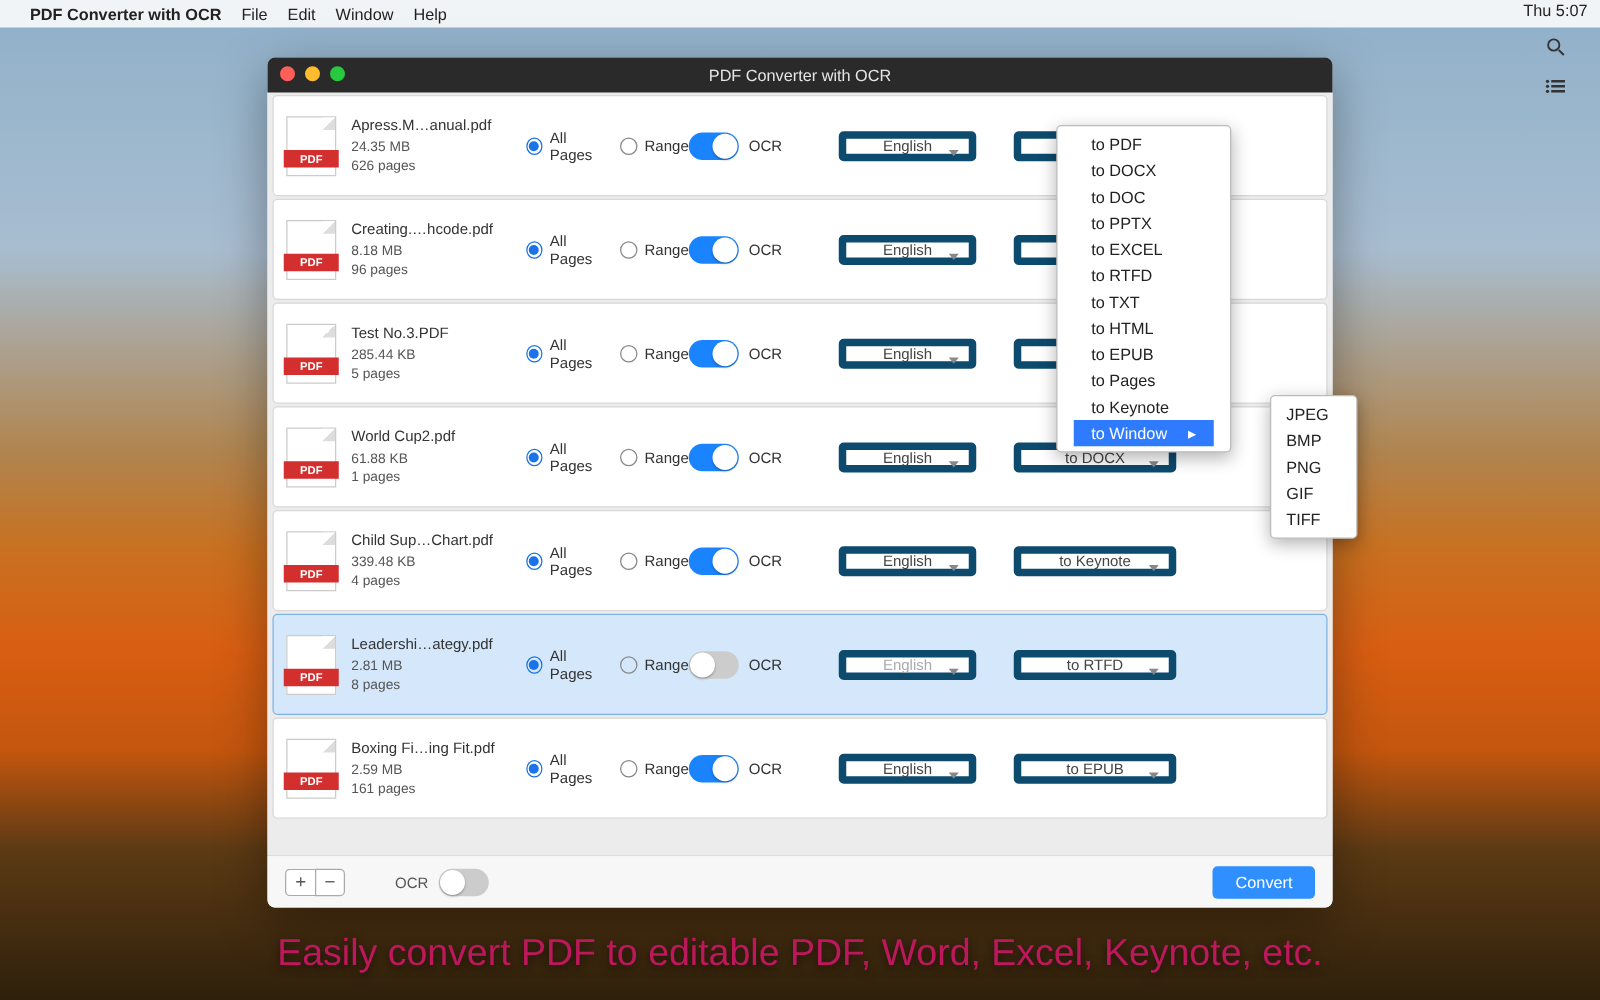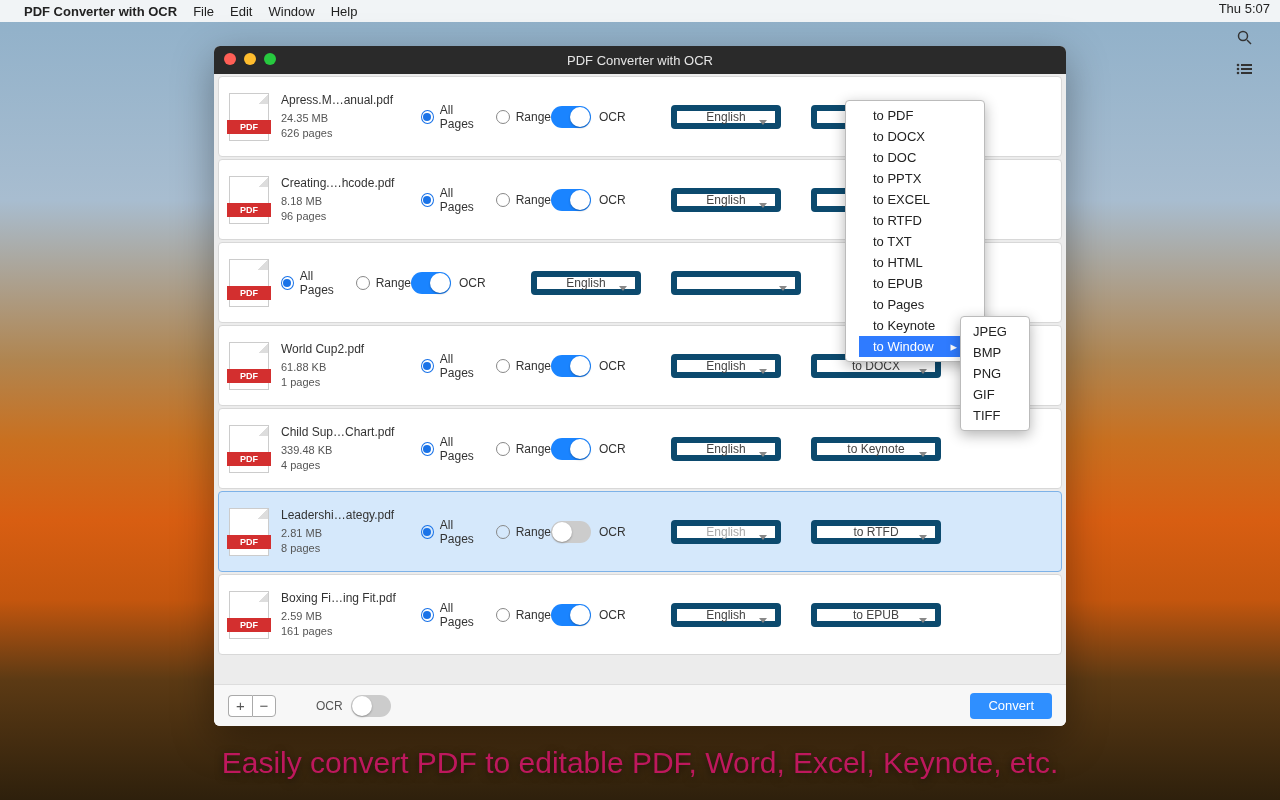--- a/index.html
+++ b/index.html
@@ -63,21 +63,21 @@
   .toggle.on::after{right:1px;} .toggle.off::after{left:1px;}
   .langsel{ width:110px; margin-right:30px;}
   .dropdown{ height:24px; background:#fff; border:6px solid #0c4a6e; border-radius:4px; font-size:12px; display:flex; align-items:center; justify-content:center; position:relative; color:#444;}
   .dropdown.disabled{ color:#aaa; }
   .dropdown::after{content:"";position:absolute;right:8px;top:9px;border-left:4px solid transparent;border-right:4px solid transparent;border-top:5px solid #888;}
   .fmtsel{ width:130px; }
   
   .popup{ position:absolute; top:100px; left:845px; width:140px; background:#fff; border:1px solid #bbb; border-radius:4px; box-shadow:0 4px 14px rgba(0,0,0,0.3); font-size:13px; padding:4px 13px; z-index:50;}
   .popup .opt{ padding:3px 14px; color:#222; white-space:nowrap;}
   .popup .opt.hot{ background:#2f7bff; color:#fff; display:flex; justify-content:space-between; align-items:center;}
-  .submenu{ position:absolute; top:316px; left:960px; width:70px; background:#fff; border:1px solid #bbb; border-radius:4px; box-shadow:0 4px 14px rgba(0,0,0,0.3); font-size:13px; padding:4px 0; z-index:51;}
+  .submenu{ position:absolute; top:316px; left:1016px; width:70px; background:#fff; border:1px solid #bbb; border-radius:4px; box-shadow:0 4px 14px rgba(0,0,0,0.3); font-size:13px; padding:4px 0; z-index:51;}
   .submenu .opt{ padding:3px 12px; color:#222;}
   
   .footer{ height:42px; background:#f7f7f7; border-top:1px solid #ddd; display:flex; align-items:center; padding:0 14px; border-radius:0 0 6px 6px;}
   .sqbtn{ width:24px; height:22px; border:1px solid #aaa; background:#fff; display:flex; align-items:center; justify-content:center; font-size:15px; color:#555;}
   .sqbtn.l{border-radius:4px 0 0 4px; border-right:none;}
   .sqbtn.r{border-radius:0 4px 4px 0;}
   .footer .ocrlbl{ margin-left:40px; font-size:12px; color:#555; margin-right:8px;}
   .convert{ margin-left:auto; background:#2f8fff; color:#fff; border:none; border-radius:4px; height:26px; padding:0 18px; font-size:13px;}
   
   .caption{ position:absolute; left:0; right:0; bottom:20px; text-align:center; color:#be185d; font-size:30px; text-shadow:0 2px 8px rgba(0,0,0,0.6);}
@@ -182,20 +182,25 @@
         </div>
         <div class="langsel">
           <div class="dropdown">English</div>
         </div>
         <div class="fmtsel">
           <div class="dropdown"></div>
         </div>
       </div>
       <div class="row">
         <div class="pdf-icon"></div>
+        <div class="fileinfo">
+          <div class="fname">Test No.3.PDF</div>
+          <div class="fsize">285.44 KB</div>
+          <div class="fpages">5 pages</div>
+        </div>
         <div class="radios">
           <div class="radio">
             <span class="rdot on"></span>
             <span>All Pages</span>
           </div>
           <div class="radio">
             <span class="rdot"></span>
             <span>Range</span>
           </div>
         </div>

